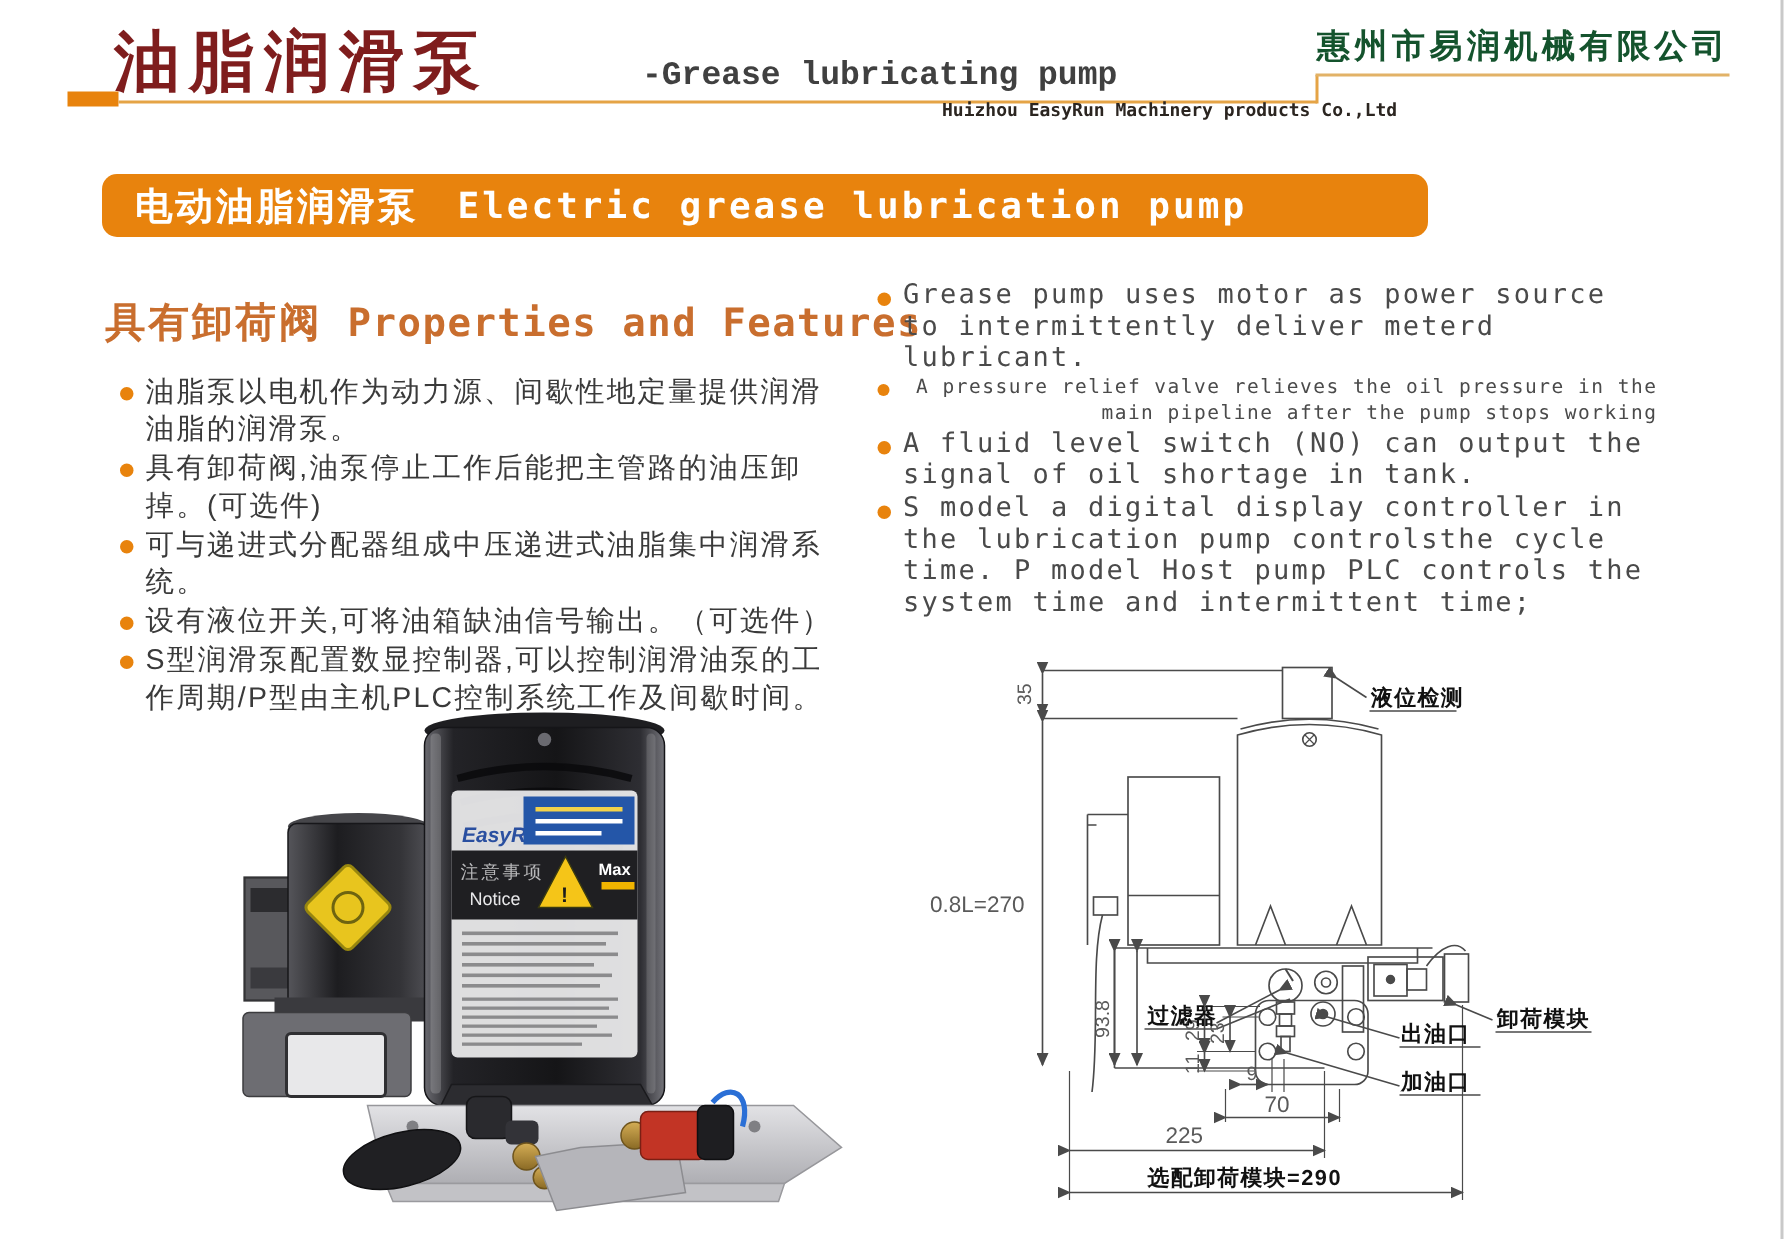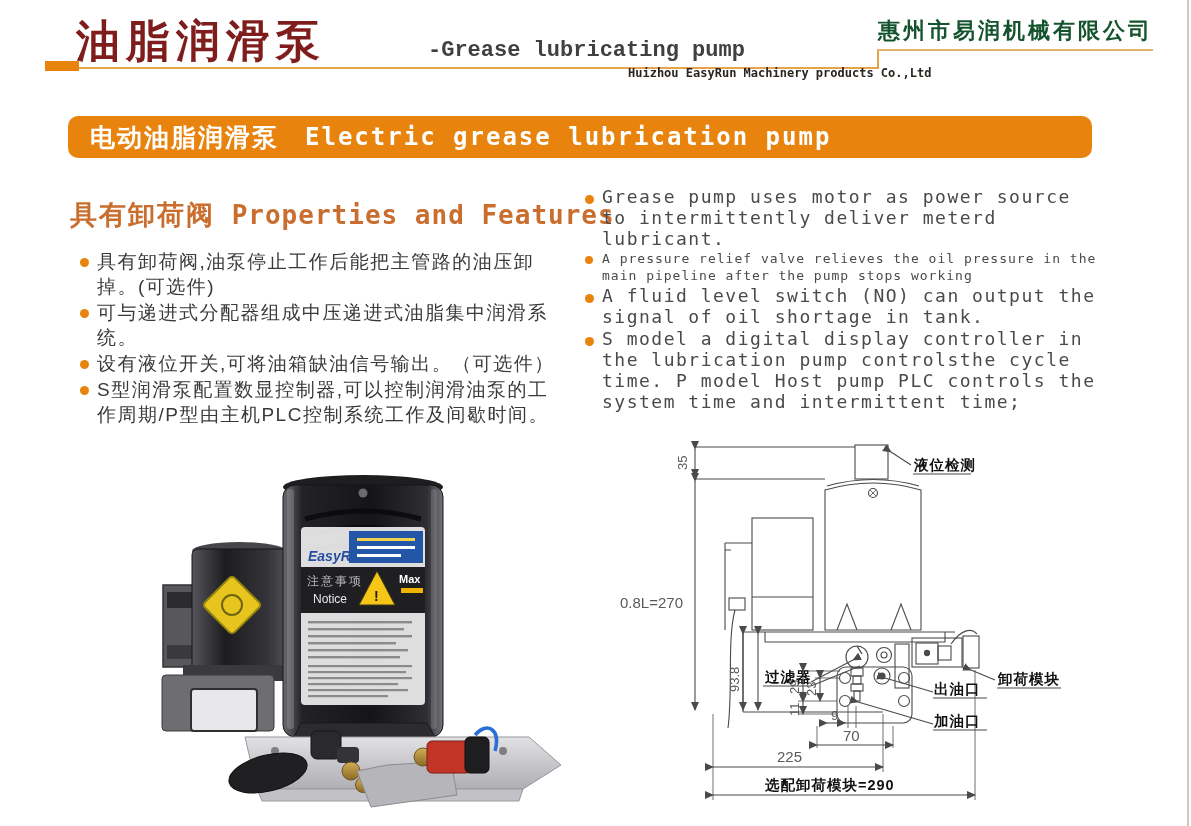--- a/index.html
+++ b/index.html
@@ -27,21 +27,21 @@
     position:absolute;right:38px;top:16px;font-size:22px;font-weight:bold;color:#14532d;
     letter-spacing:3px;white-space:nowrap;
   }
   .company-en{
     position:absolute;left:608px;top:66px;font-family:"DejaVu Sans Mono",monospace;
     font-size:12px;font-weight:bold;color:#2b2520;white-space:nowrap;margin-left:20px;
   }
 
   
   .banner{
-    position:absolute;left:68px;top:116px;width:1024px;height:42px;background:#e8830d;
+    position:absolute;left:68px;top:116px;width:884px;height:42px;background:#e8830d;
     border-radius:10px;display:flex;align-items:center;color:#ffffff;white-space:nowrap;
   }
   .banner .cn{font-size:25px;font-weight:bold;letter-spacing:2px;margin-left:22px;}
   .banner .en{font-family:"DejaVu Sans Mono",monospace;font-size:24px;font-weight:bold;letter-spacing:2px;margin-left:26px;}
 
   
   .features-heading{position:absolute;left:70px;top:197px;white-space:nowrap;color:#c96e2e;}
   .features-heading .cn{font-size:27px;font-weight:bold;letter-spacing:2px;}
   .features-heading .en{font-family:"DejaVu Sans Mono",monospace;font-size:26px;font-weight:bold;letter-spacing:1px;}
 
@@ -51,21 +51,21 @@
   ul.blist li::before{
     content:"";position:absolute;left:0;top:9px;width:9px;height:9px;border-radius:50%;background:#e8830d;
   }
   .cn-list{left:80px;top:249px;width:478px;}
   .cn-list li{font-size:19px;line-height:25px;color:#3a3a3a;letter-spacing:1.5px;margin-bottom:1px;}
   .en-list{left:585px;top:186px;width:520px;}
   .en-list li{
     font-family:"DejaVu Sans Mono",monospace;font-size:18px;line-height:21px;color:#4a4a4a;
     letter-spacing:1.5px;margin-bottom:1px;
   }
-  .en-list li.small{font-size:13px;line-height:17px;letter-spacing:1px;}
+  .en-list li.small{font-size:13px;line-height:17px;letter-spacing:1px;text-align:right;}
   .en-list li.small::before{top:6px;width:8px;height:8px;}
 
   
   .photo-wrap{position:absolute;left:105px;top:435px;width:470px;height:390px;}
   .diagram-wrap{position:absolute;left:615px;top:430px;width:575px;height:400px;}
   svg text{font-family:"Liberation Sans",sans-serif;}
   .dim{fill:#5a5a5a;font-size:13px;}
   .dim-big{fill:#5a5a5a;font-size:15px;}
   .dlabel{fill:#111111;font-size:14.5px;font-weight:bold;letter-spacing:1px;}
 </style>
@@ -86,20 +86,21 @@
 <div class="banner">
   <span class="cn">电动油脂润滑泵</span>
   <span class="en">Electric grease lubrication pump</span>
 </div>
 
 <div class="features-heading">
   <span class="cn">具有卸荷阀</span><span class="en"> Properties and Features</span>
 </div>
 
 <ul class="blist cn-list">
+  <li>油脂泵以电机作为动力源、间歇性地定量提供润滑油脂的润滑泵。</li>
   <li>具有卸荷阀,油泵停止工作后能把主管路的油压卸掉。(可选件)</li>
   <li>可与递进式分配器组成中压递进式油脂集中润滑系统。</li>
   <li>设有液位开关,可将油箱缺油信号输出。（可选件）</li>
   <li>S型润滑泵配置数显控制器,可以控制润滑油泵的工作周期/P型由主机PLC控制系统工作及间歇时间。</li>
 </ul>
 
 <ul class="blist en-list">
   <li>Grease pump uses motor as power source to intermittently deliver meterd lubricant.</li>
   <li class="small">A pressure relief valve relieves the oil pressure in the main pipeline after the pump stops working</li>
   <li>A fluid level switch (NO) can output the signal of oil shortage in tank.</li>

